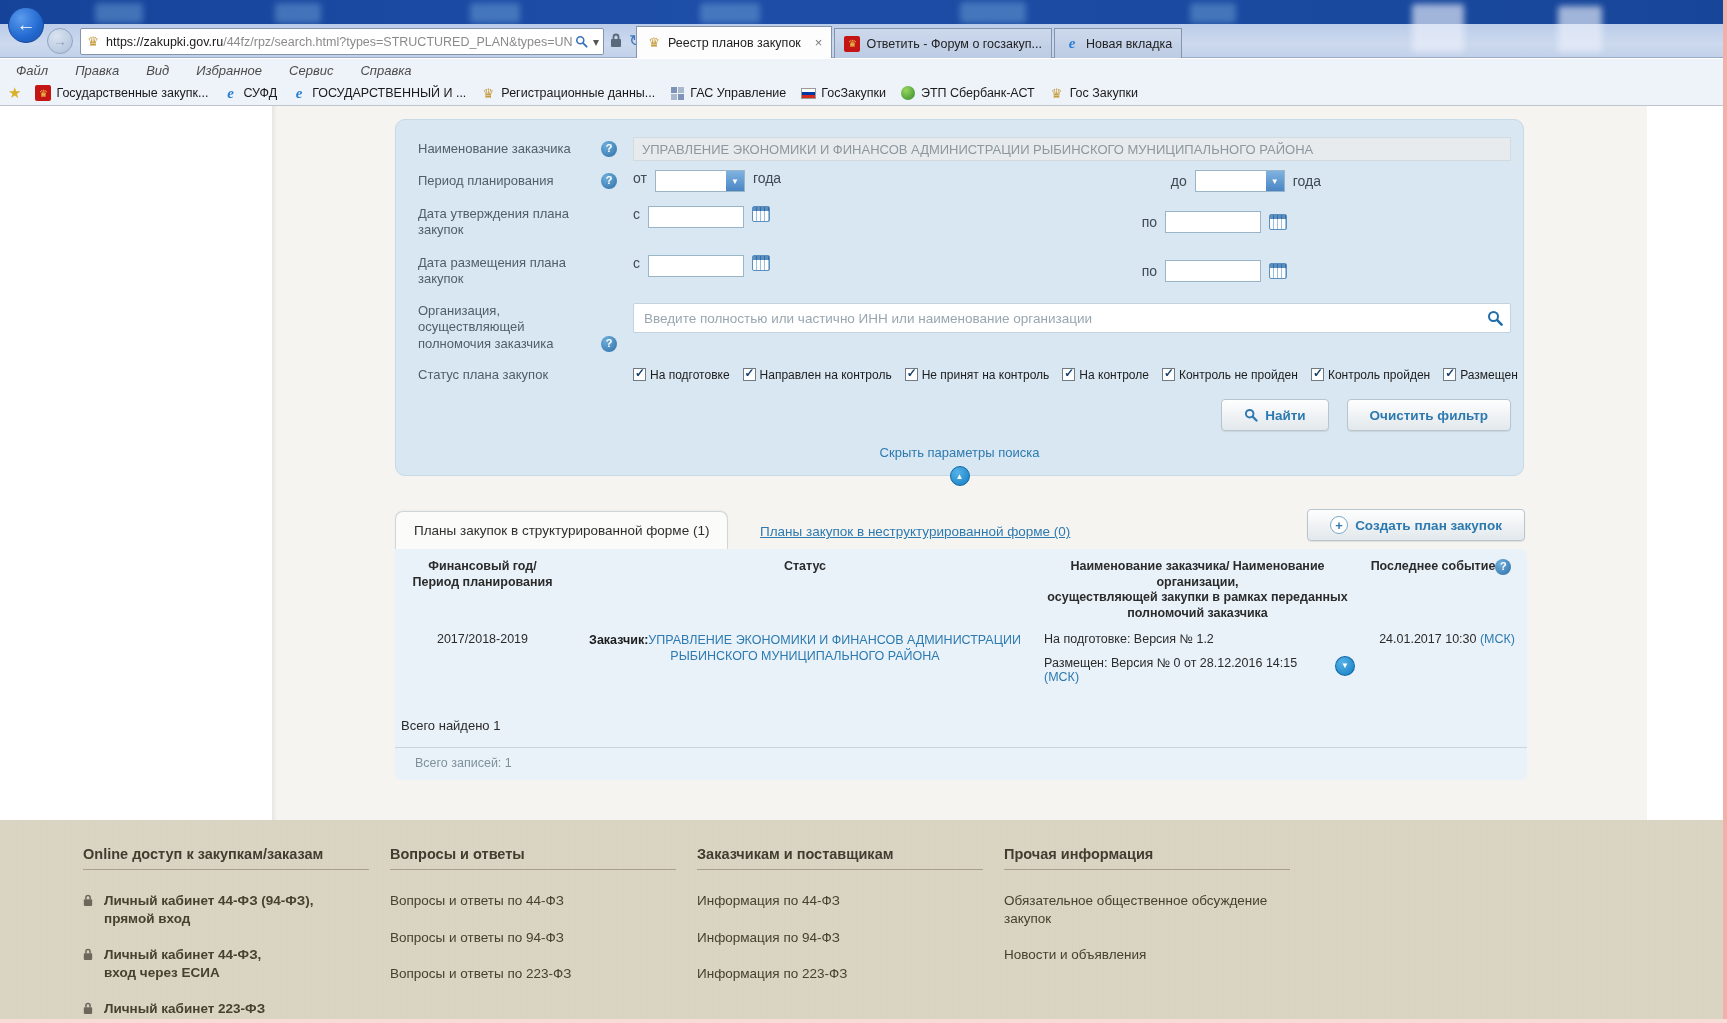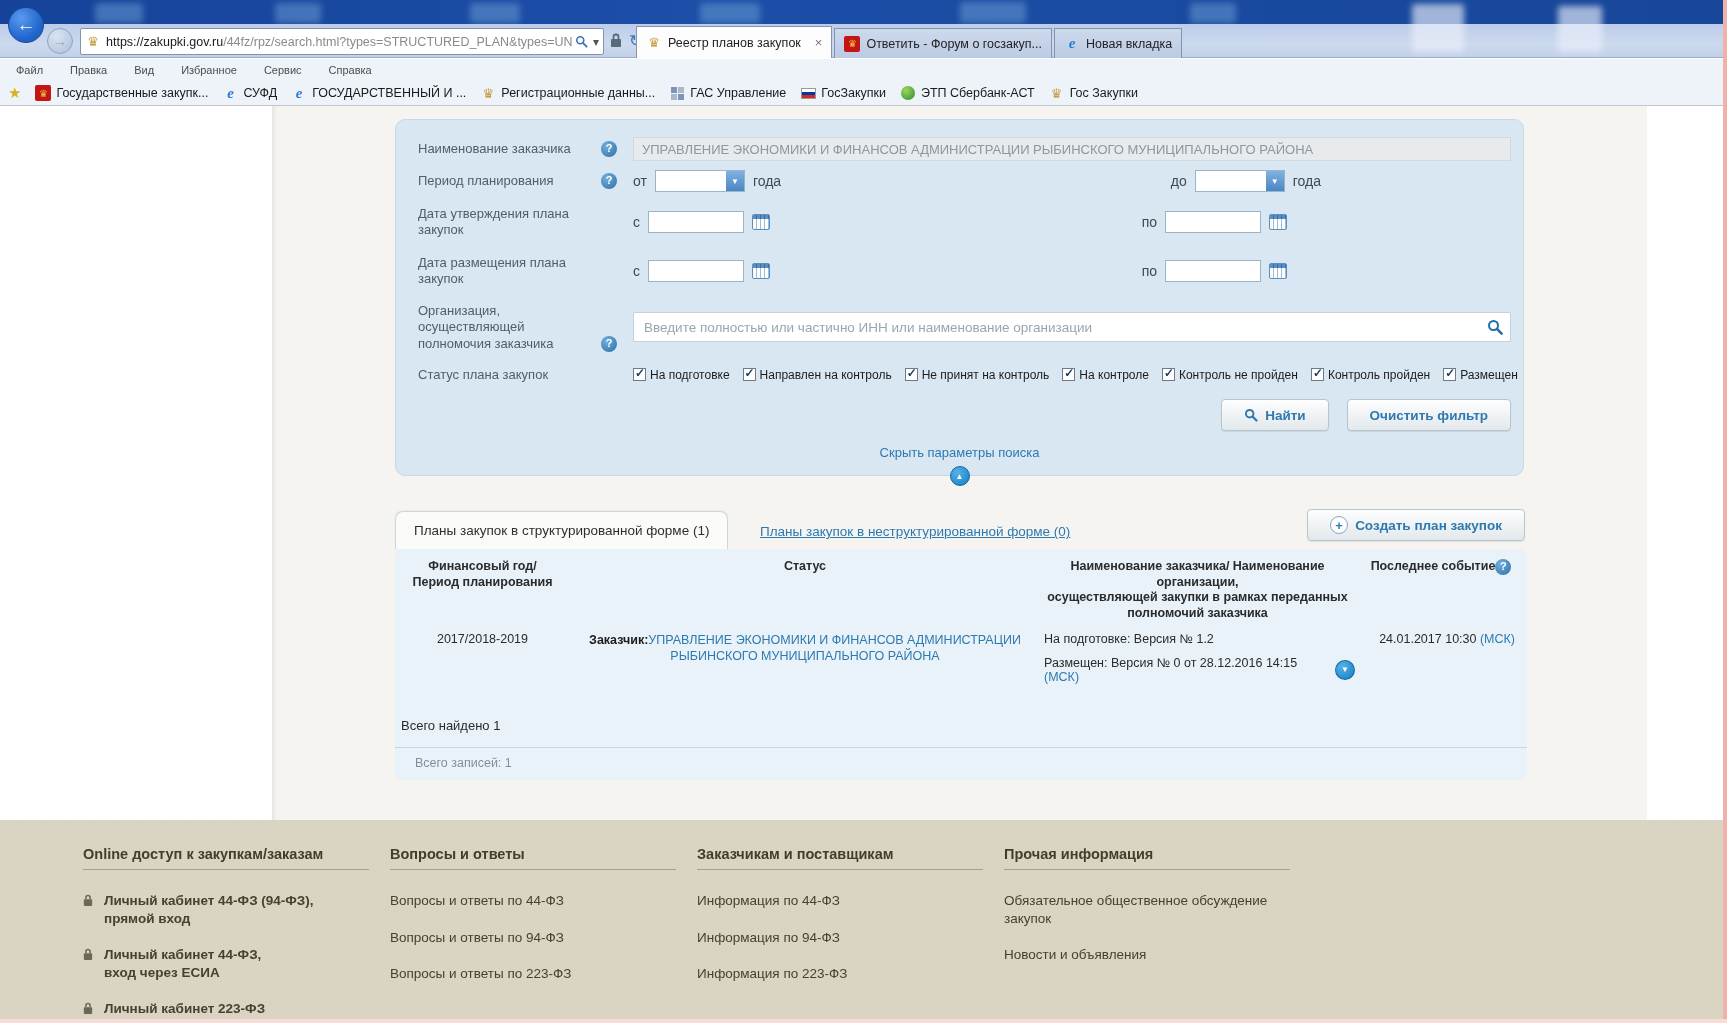--- a/index.html
+++ b/index.html
@@ -40,21 +40,21 @@
   .tabs { position:absolute; top:26px; left:636px; display:flex; align-items:flex-end; height:32px; }
   .tab { height:30px; display:flex; align-items:center; padding:0 9px; font-size:12.5px; color:#222;
     border:1px solid #8494ac; border-bottom:none; background:linear-gradient(#cdd9ec,#bccbe4); cursor:pointer; }
   .tab + .tab { margin-left:2px; }
   .tab.active { background:#fdfdfd; height:32px; }
   .tab .t-fav { width:16px; height:16px; margin-right:6px; display:flex; align-items:center; justify-content:center; flex:none; }
   .tab .t-close { margin-left:14px; color:#777; font-size:13px; cursor:pointer; }
 
   .menubar { position:absolute; top:59px; left:0; width:100%; height:22px; background:#eef2f9;
     display:flex; align-items:center; gap:27px; padding-left:16px; }
-  .menubar span { font-size:11px; color:#4c4c4c; cursor:pointer; }
+  .menubar span { font-size:13px; color:#4c4c4c; cursor:pointer;font-style:italic; }
 
   .favbar { position:absolute; top:81px; left:0; width:100%; height:25px; background:#eef2f9;
     border-bottom:1px solid #c0c4cc; display:flex; align-items:center; padding-left:8px; gap:14px; }
   .favbar .star { color:#d9b22a; font-size:15px; cursor:pointer; }
   .fav-item { display:flex; align-items:center; gap:5px; font-size:12.5px; color:#1a1a1a; cursor:pointer; white-space:nowrap; }
   .fv { width:16px; height:16px; display:inline-flex; align-items:center; justify-content:center; flex:none; }
   .fv-red { background:#c41414; border-radius:2px; color:#e8c24a; font-size:10px; }
   .fv-ie { color:#2a7fd4; font-family:"Liberation Serif",serif; font-weight:bold; font-style:italic; font-size:15px; }
   .fv-coat { color:#c49a3a; font-size:13px; }
   .fv-gas { position:relative; }
@@ -64,21 +64,21 @@
     background:linear-gradient(#fff 33%, #0039a6 33%, #0039a6 66%, #d52b1e 66%); }
   .fv-sber { width:14px; height:14px; border-radius:50%; background:radial-gradient(circle at 35% 30%, #9ad65e, #2e8b2e); }
 
   
   .viewport { position:relative; width:100%; height:917px; background:#fff; }
   .region { position:absolute; left:272px; top:0; width:1375px; height:100%;
     background:#f5f4f1; box-shadow:inset 6px 0 6px -6px rgba(0,0,0,.12); }
 
   .filter-panel { position:relative; margin:13px 0 0 123px; width:1129px;
     background:#d9e7f2; border:1px solid #c6d9e7; border-radius:10px; padding:8px 12px 14px 12px; }
-  .frow { display:flex; align-items:center; margin-top:9px; }
+  .frow { display:flex; margin-top:9px; }
   .flabel { width:225px; padding-left:10px; color:#4f6069; font-size:13px; display:flex; align-items:center; flex:none; line-height:1.25; }
   .flabel .lab { max-width:170px; }
   .help { width:16px; height:16px; border-radius:50%; flex:none; margin-left:auto; margin-right:16px;
     background:radial-gradient(circle at 35% 30%, #6fb0de, #2e6da4); color:#fff; font-size:11px; font-weight:bold;
     display:inline-flex; align-items:center; justify-content:center; cursor:pointer; }
   .customer-field { flex:1; height:24px; background:#e7ebee; border:1px solid #d3dade; color:#8d979e;
     font-size:13px; display:flex; align-items:center; padding:0 8px; overflow:hidden; white-space:nowrap; }
   .small-label { color:#3f4a52; font-size:14px; }
   .combo { display:inline-flex; margin:0 8px; border:1px solid #9ab4c8; background:#fff; height:22px; width:90px; cursor:pointer; }
   .combo .cfield { flex:1; }
@@ -124,21 +124,21 @@
   .grid-head, .grid-row { display:grid; grid-template-columns:175px 470px 315px 1fr; }
   .grid-head div { font-size:12.5px; font-weight:bold; color:#2b2b2b; text-align:center; white-space:pre-line; line-height:1.25; }
   .head-last { display:flex; align-items:flex-start; justify-content:center; }
   .head-last .help { margin:0; }
   .grid-row { margin-top:10px; }
   .cell-year { text-align:center; font-size:12.5px; color:#2b2b2b; }
   .cell-cust { text-align:center; font-size:12.5px; line-height:1.35; padding:0 14px; }
   .cust-label { font-weight:bold; color:#1d1d1d; }
   .cust-link { color:#2d7ab0; cursor:pointer; }
   .cell-status { font-size:12.5px; color:#2b2b2b; padding-left:4px; }
-  .cell-status .line2 { margin-top:10px; display:flex; align-items:center; gap:2px; }
+  .cell-status .line2 { margin-top:10px; display:flex; align-items:flex-start; gap:2px; }
   .tz { color:#2d7ab0; cursor:pointer; }
   .cell-last { text-align:right; font-size:12.5px; color:#2b2b2b; padding-right:12px; }
   .found { font-size:13px; color:#2b2b2b; padding:34px 0 0 6px; }
   .records { border-top:1px solid #c9d6e0; margin-top:14px; padding:8px 0 10px 20px; font-size:12.5px; color:#7f909b; }
 
   
   .footer { position:absolute; left:0; top:714px; width:100%; height:268px; background:#d9d3c2;
     background-image:repeating-linear-gradient(90deg, rgba(255,255,255,.05) 0 1px, transparent 1px 3px);
     display:flex; padding:26px 0 0 83px; }
   .fcol { width:307px; flex:none; }

